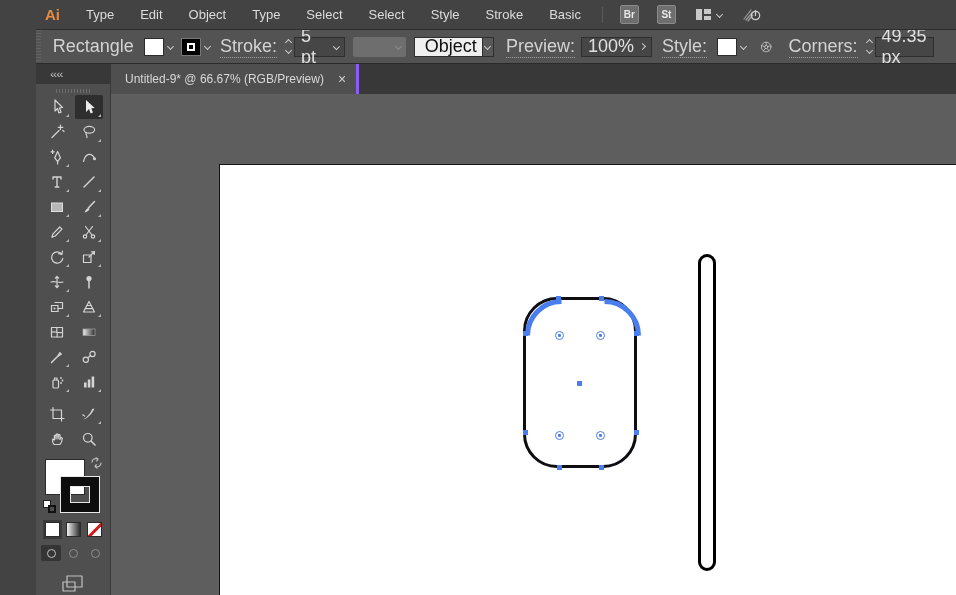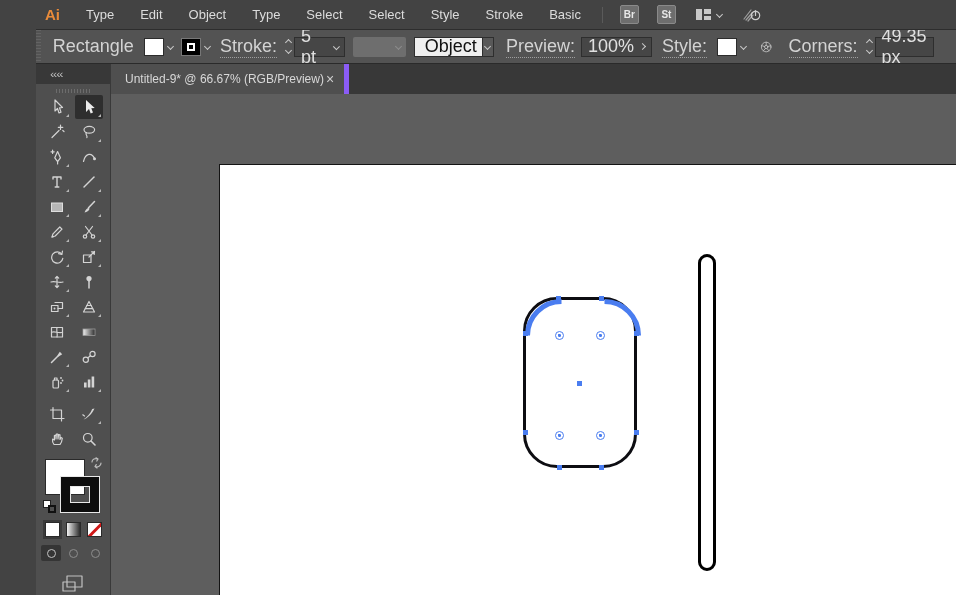--- a/index.html
+++ b/index.html
@@ -68,21 +68,21 @@
   .modes-row { display:flex; gap:2px; margin-top:8px; }
   .mode { width:20px; height:16px; border-radius:2px; display:flex; align-items:center; justify-content:center; }
   .mode.active { background:#353535; }
   .mode .circ { width:9px; height:9px; border:1.4px solid #c2c2c2; border-radius:50%; }
   .mode.dim .circ { border-color:#8d8d8d; }
   .screen-mode { margin-top:12px; }
 
   
   .workarea { flex:1; display:flex; flex-direction:column; min-width:0; }
   .tab-bar { height:30px; background:#383838; display:flex; align-items:stretch; flex:0 0 auto; }
-  .doc-tab { background:#4f4f4f; color:#d8d8d8; font-size:12px; display:flex; align-items:center; gap:2px; padding:0 10px 0 14px; border-right:5px solid #8b5cf6; }
+  .doc-tab { background:#4f4f4f; color:#d8d8d8; font-size:12px; display:flex; align-items:center; gap:14px; padding:0 10px 0 14px; border-right:3px solid #8b5cf6; }
   .tab-close { color:#cfcfcf; font-size:14px; line-height:1; }
   .canvas { flex:1; position:relative; background:#5e5e5e; overflow:hidden; }
   .artboard { position:absolute; background:#fff; border-top:1px solid #141414; border-left:1px solid #141414; }
   .shape { position:absolute; background:#fff; }
   .sel-overlay { position:absolute; left:-2px; top:-2px; pointer-events:none; }
   .anchor { position:absolute; width:5px; height:5px; }
   .corner-widget { position:absolute; width:9px; height:9px; border-radius:50%; border:1.4px solid; background:transparent; }
   .corner-widget::after { content:""; position:absolute; left:2.3px; top:2.3px; width:2px; height:2px; border-radius:50%; background:inherit; }
   .center-pt { position:absolute; width:5px; height:5px; }
   .icon-stroke { stroke:#d4d4d4; fill:none; stroke-width:1.2; stroke-linecap:round; stroke-linejoin:round; }

